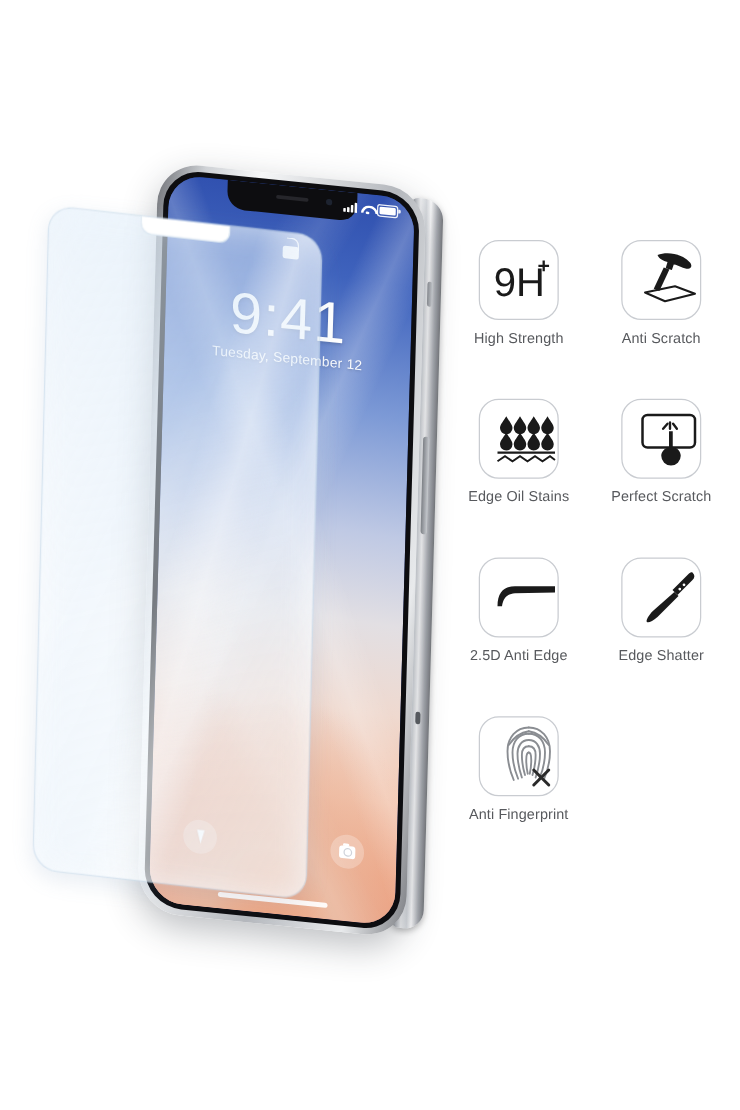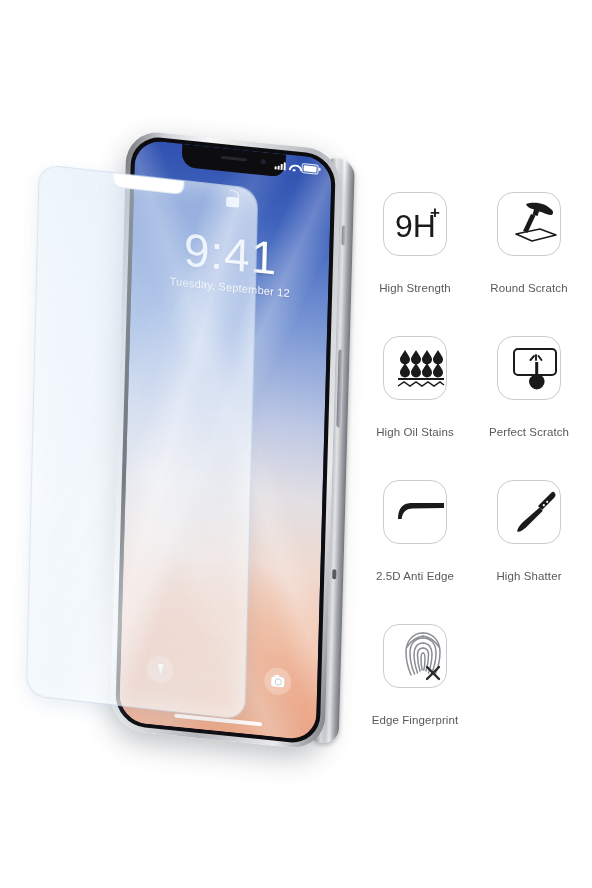--- a/index.html
+++ b/index.html
@@ -372,21 +372,21 @@
     width: 64px; height: 64px;
     border: 1.6px solid #c9ccd1;
     border-radius: 16px;
     background: #fff;
     display: flex;
     align-items: center;
     justify-content: flex-end;
     box-sizing: border-box;
   }
   .feature-label {
-    margin-top: 26px;
+    margin-top: 9px;
     font-size: 11.5px;
     color: #57595d;
     letter-spacing: .1px;
     text-align: center;
     white-space: nowrap;
   }
   .feature-box svg { display: block; }
 </style>
 </head>
 <body>
@@ -463,21 +463,21 @@
   </div>
 
   <div class="feature-cell">
     <div class="feature-box">
       <svg width="50" height="48" viewBox="0 0 50 48">
         <path d="M16 4 C24 1 36 3 42 10 C44 12.5 43 15 40.5 15 C37 15 33 12 29 11.5 L27.5 16 L22.5 14.5 L24 9.5 C20.5 8.5 17.5 7.5 16 4 Z" fill="#1a1a1a"></path>
         <path d="M25.5 15.5 L21 14 L13 31 L17.5 32.8 Z" fill="#1a1a1a"></path>
         <path d="M6 34 L30 29 L46 35 L22 41 Z" fill="none" stroke="#1a1a1a" stroke-width="1.6" stroke-linejoin="round"></path>
       </svg>
     </div>
-    <div class="feature-label">Round Scratch</div>
+    <div class="feature-label">Anti Scratch</div>
   </div>
 
   <div class="feature-cell">
     <div class="feature-box">
       <svg width="50" height="44" viewBox="0 0 50 44">
         <g fill="#1a1a1a">
           <path d="M9 4 C12 9 14 11 14 13.4 A5 5 0 0 1 4 13.4 C4 11 6 9 9 4 Z"></path>
           <path d="M20 4 C23 9 25 11 25 13.4 A5 5 0 0 1 15 13.4 C15 11 17 9 20 4 Z"></path>
           <path d="M31 4 C34 9 36 11 36 13.4 A5 5 0 0 1 26 13.4 C26 11 28 9 31 4 Z"></path>
           <path d="M42 4 C45 9 47 11 47 13.4 A5 5 0 0 1 37 13.4 C37 11 39 9 42 4 Z"></path>
@@ -485,21 +485,21 @@
         <g fill="#1a1a1a">
           <path d="M9 17 C12 22 14 24 14 26.4 A5 5 0 0 1 4 26.4 C4 24 6 22 9 17 Z"></path>
           <path d="M20 17 C23 22 25 24 25 26.4 A5 5 0 0 1 15 26.4 C15 24 17 22 20 17 Z"></path>
           <path d="M31 17 C34 22 36 24 36 26.4 A5 5 0 0 1 26 26.4 C26 24 28 22 31 17 Z"></path>
           <path d="M42 17 C45 22 47 24 47 26.4 A5 5 0 0 1 37 26.4 C37 24 39 22 42 17 Z"></path>
         </g>
         <line x1="2" y1="33" x2="48" y2="33" stroke="#1a1a1a" stroke-width="1.8"></line>
         <path d="M2 40 L8 36 L14 40 L20 36 L26 40 L32 36 L38 40 L44 36 L48 39" fill="none" stroke="#1a1a1a" stroke-width="1.5"></path>
       </svg>
     </div>
-    <div class="feature-label">High Oil Stains</div>
+    <div class="feature-label">Edge Oil Stains</div>
   </div>
 
   <div class="feature-cell">
     <div class="feature-box">
       <svg width="50" height="48" viewBox="0 0 50 48">
         <rect x="4" y="5" width="42" height="26" rx="4" fill="none" stroke="#1a1a1a" stroke-width="2"></rect>
         <g stroke="#1a1a1a" stroke-width="1.9" stroke-linecap="round">
           <line x1="24" y1="12" x2="20.5" y2="16"></line>
           <line x1="26" y1="11" x2="26" y2="16"></line>
           <line x1="28.5" y1="12" x2="31.5" y2="16"></line>
@@ -523,21 +523,21 @@
     <div class="feature-box">
       <svg width="48" height="48" viewBox="0 0 48 48">
         <path d="M42 4 C44 6 44 8 42 10 L30 22 L26 18 L38 6 C40 4 40.5 3.5 42 4 Z" fill="#1a1a1a"></path>
         <path d="M27.5 19.5 L30.8 22.8 L14 39.5 C10 43 6.5 44.5 5.5 43.5 C4.5 42.5 6.5 38.5 10.5 34.5 Z" fill="#1a1a1a"></path>
         <g fill="#ffffff">
           <circle cx="31.8" cy="17.2" r="1.1"></circle>
           <circle cx="35.2" cy="13.8" r="1.1"></circle>
         </g>
       </svg>
     </div>
-    <div class="feature-label">High Shatter</div>
+    <div class="feature-label">Edge Shatter</div>
   </div>
 
   <div class="feature-cell">
     <div class="feature-box">
       <svg width="46" height="52" viewBox="0 0 46 52">
         <g fill="none" stroke="#8a8d92" stroke-width="1.5" stroke-linecap="round">
           <path d="M23 3 C33 3 40 11 40 22 C40 30 38 38 35 45"></path>
           <path d="M23 3 C13 3 6 11 6 22 C6 30 8 38 11 45"></path>
           <path d="M23 8 C31 8 36 14 36 23 C36 31 34 38 31.5 44"></path>
           <path d="M23 8 C15 8 10 14 10 23 C10 31 12 38 14.5 44"></path>
@@ -549,17 +549,17 @@
           <path d="M23 23 C21.2 23 21 26 21 29 C21 34 21.5 37 22.2 40"></path>
           <path d="M7 17 C11 11 16 7 23 6"></path>
           <path d="M39 17 C35 11 30 7 23 6"></path>
         </g>
         <g stroke="#2a2a2a" stroke-width="2.4" stroke-linecap="round">
           <line x1="27" y1="37" x2="39" y2="49"></line>
           <line x1="39" y1="37" x2="27" y2="49"></line>
         </g>
       </svg>
     </div>
-    <div class="feature-label">Edge Fingerprint</div>
+    <div class="feature-label">Anti Fingerprint</div>
   </div>
 
   <div class="feature-cell"></div>
 </div>
 
 </body></html>

